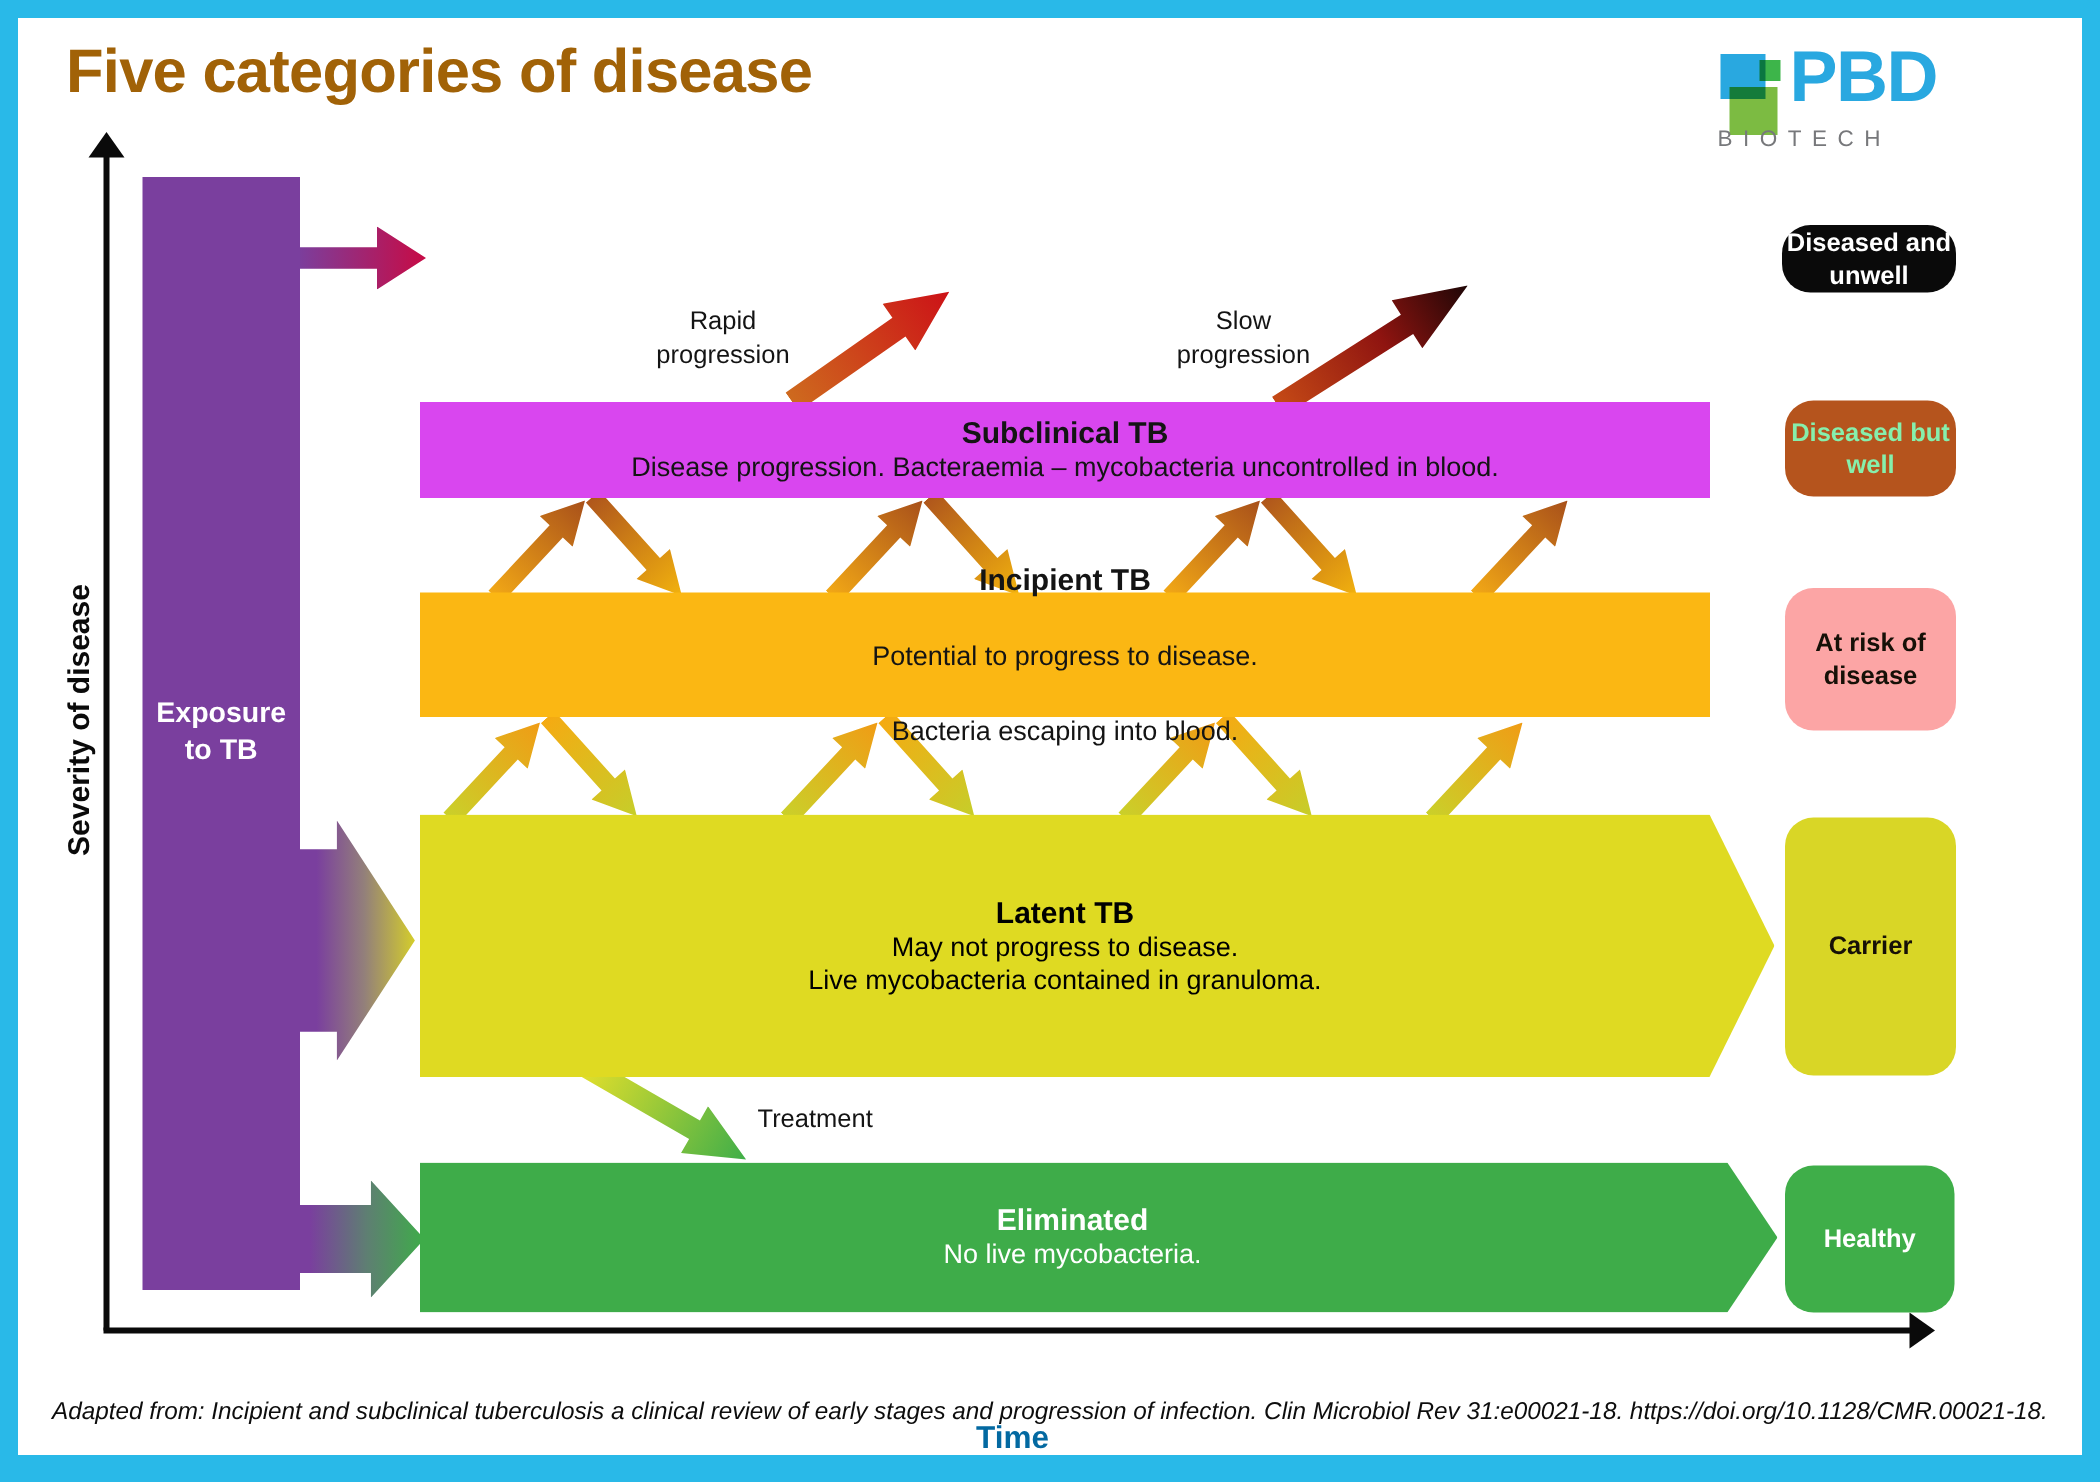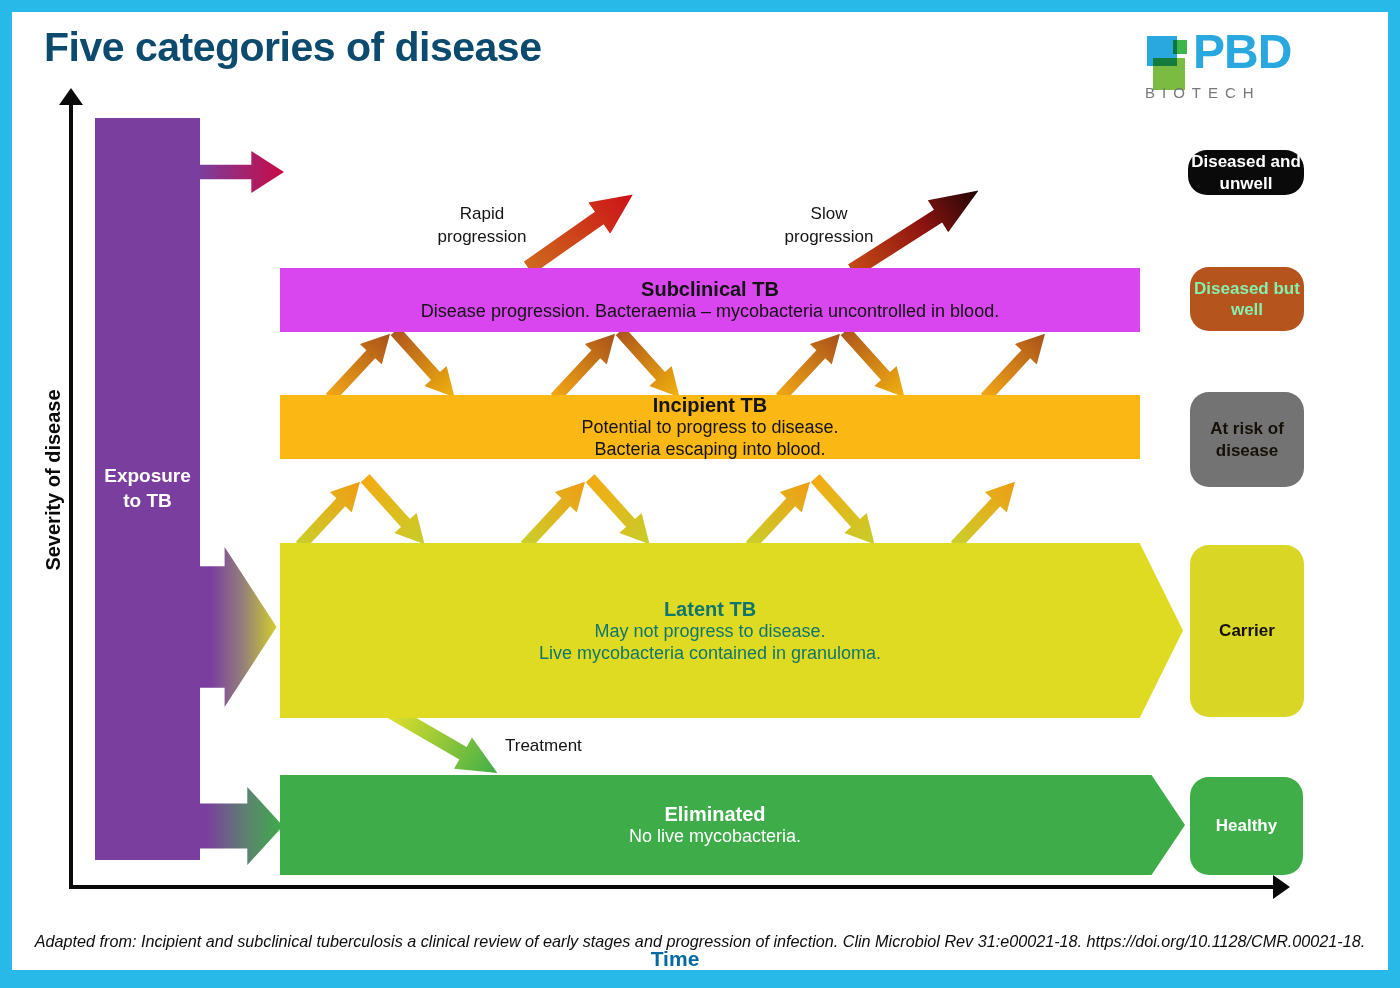--- a/index.html
+++ b/index.html
@@ -3,21 +3,21 @@
 <meta charset="utf-8">
 <style>
   html,body{margin:0;padding:0;background:#e8e8e8;}
   .canvas{position:relative;width:1400px;height:988px;background:#ffffff;
           font-family:"Liberation Sans",sans-serif;overflow:visible;}
   .frame{position:absolute;inset:0;border:12px solid #29B9E8;border-bottom-width:18px;
          pointer-events:none;z-index:60;}
   .abs{position:absolute;}
 
   
-  .title{left:44px;top:24px;font-size:41px;font-weight:700;color:#0c4a6e;margin:0;letter-spacing:-0.5px;}
+  .title{left:44px;top:24px;font-size:41px;font-weight:700;color:#a16207;margin:0;letter-spacing:-0.5px;}
   .logo{left:1143px;top:32px;width:175px;height:78px;}
   .logo-mark{position:absolute;left:0;top:2px;width:54px;height:58px;}
   .sq{position:absolute;}
   .sq-blue{left:4px;top:2px;width:30px;height:30px;background:#29A8E0;}
   .sq-small{left:30px;top:6px;width:14px;height:14px;background:#3DB54A;mix-blend-mode:multiply;}
   .sq-green{left:10px;top:24px;width:32px;height:32px;background:#7CBB42;mix-blend-mode:multiply;}
   .logo-pbd{position:absolute;left:50px;top:-8px;font-size:48px;font-weight:700;color:#29A8E0;letter-spacing:-1px;}
   .logo-sub{position:absolute;left:2px;top:52px;width:172px;font-size:15px;font-weight:500;color:#77787b;letter-spacing:7px;}
 
   
@@ -62,32 +62,32 @@
   
   .bar{display:flex;flex-direction:column;justify-content:center;align-items:center;
        text-align:center;line-height:1.2;}
   .bar-title{font-weight:700;font-size:20px;}
   .bar-desc{font-size:18px;}
   .bar-active{left:280px;top:150px;width:790px;height:43px;color:#fff;line-height:1.12;
       background:linear-gradient(to right,#C41218 0%,#C41218 50%,#6E0B0E 80%,#0E0303 97%);}
   .bar-active .bar-title{font-size:19px;}
   .bar-active .bar-desc{font-size:17.5px;}
   .bar-sub{left:280px;top:268px;width:860px;height:64px;background:#d946ef;color:#141414;}
-  .bar-inc{left:280px;top:395px;width:860px;height:64px;background:#FBB713;color:#141414;}
-  .bar-lat{left:280px;top:543px;width:903px;height:175px;background:#DFDA22;color:#0f766e;
+  .bar-inc{left:280px;top:395px;width:860px;height:83px;background:#FBB713;color:#141414;gap:28px;}
+  .bar-lat{left:280px;top:543px;width:903px;height:175px;background:#DFDA22;color:#000000;
       clip-path:polygon(0 0,95.2% 0,100% 50%,95.2% 100%,0 100%);padding-right:43px;box-sizing:border-box;}
   .bar-eli{left:280px;top:775px;width:905px;height:100px;background:#3EAC49;color:#fff;
       clip-path:polygon(0 0,96.3% 0,100% 50%,96.3% 100%,0 100%);padding-right:35px;box-sizing:border-box;}
 
   
   .state{display:flex;justify-content:center;align-items:center;text-align:center;
          font-weight:700;font-size:17px;line-height:1.25;padding:2px;box-sizing:border-box;border-radius:19px;}
   .st1{left:1188px;top:150px;width:116px;height:45px;background:#0A0A0A;color:#fff;}
   .st2{left:1190px;top:267px;width:114px;height:64px;background:#B5541D;color:#86efac;}
-  .st3{left:1190px;top:392px;width:114px;height:95px;background:#737373;color:#161007;}
+  .st3{left:1190px;top:392px;width:114px;height:95px;background:#fca5a5;color:#161007;}
   .st4{left:1190px;top:545px;width:114px;height:172px;background:#D9D626;color:#161007;}
   .st5{left:1190px;top:777px;width:113px;height:98px;background:#3FAE49;color:#fff;}
 
   
   .ann{font-size:17px;color:#141414;line-height:1.35;text-align:center;}
   .ann-rapid{left:418px;top:203px;width:128px;}
   .ann-slow{left:765px;top:203px;width:128px;}
   .ann-treat{left:505px;top:735px;width:120px;text-align:left;}
 
   .footer{left:20px;top:932px;width:1360px;text-align:center;font-style:italic;

